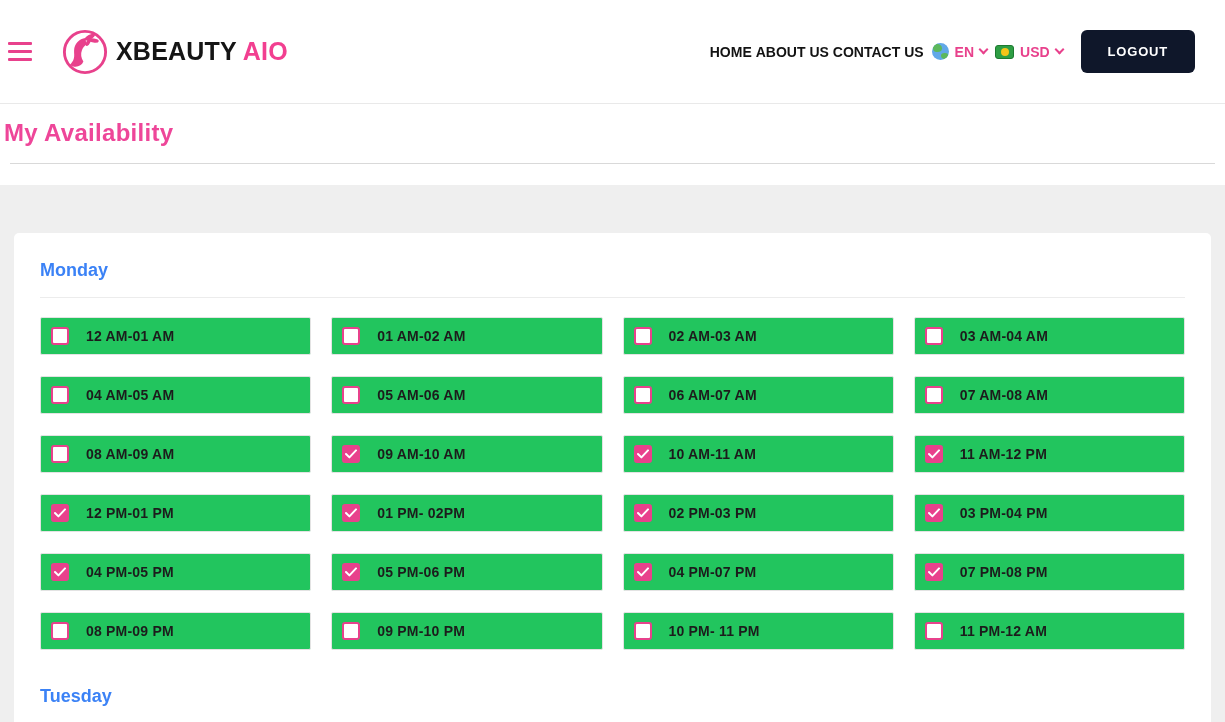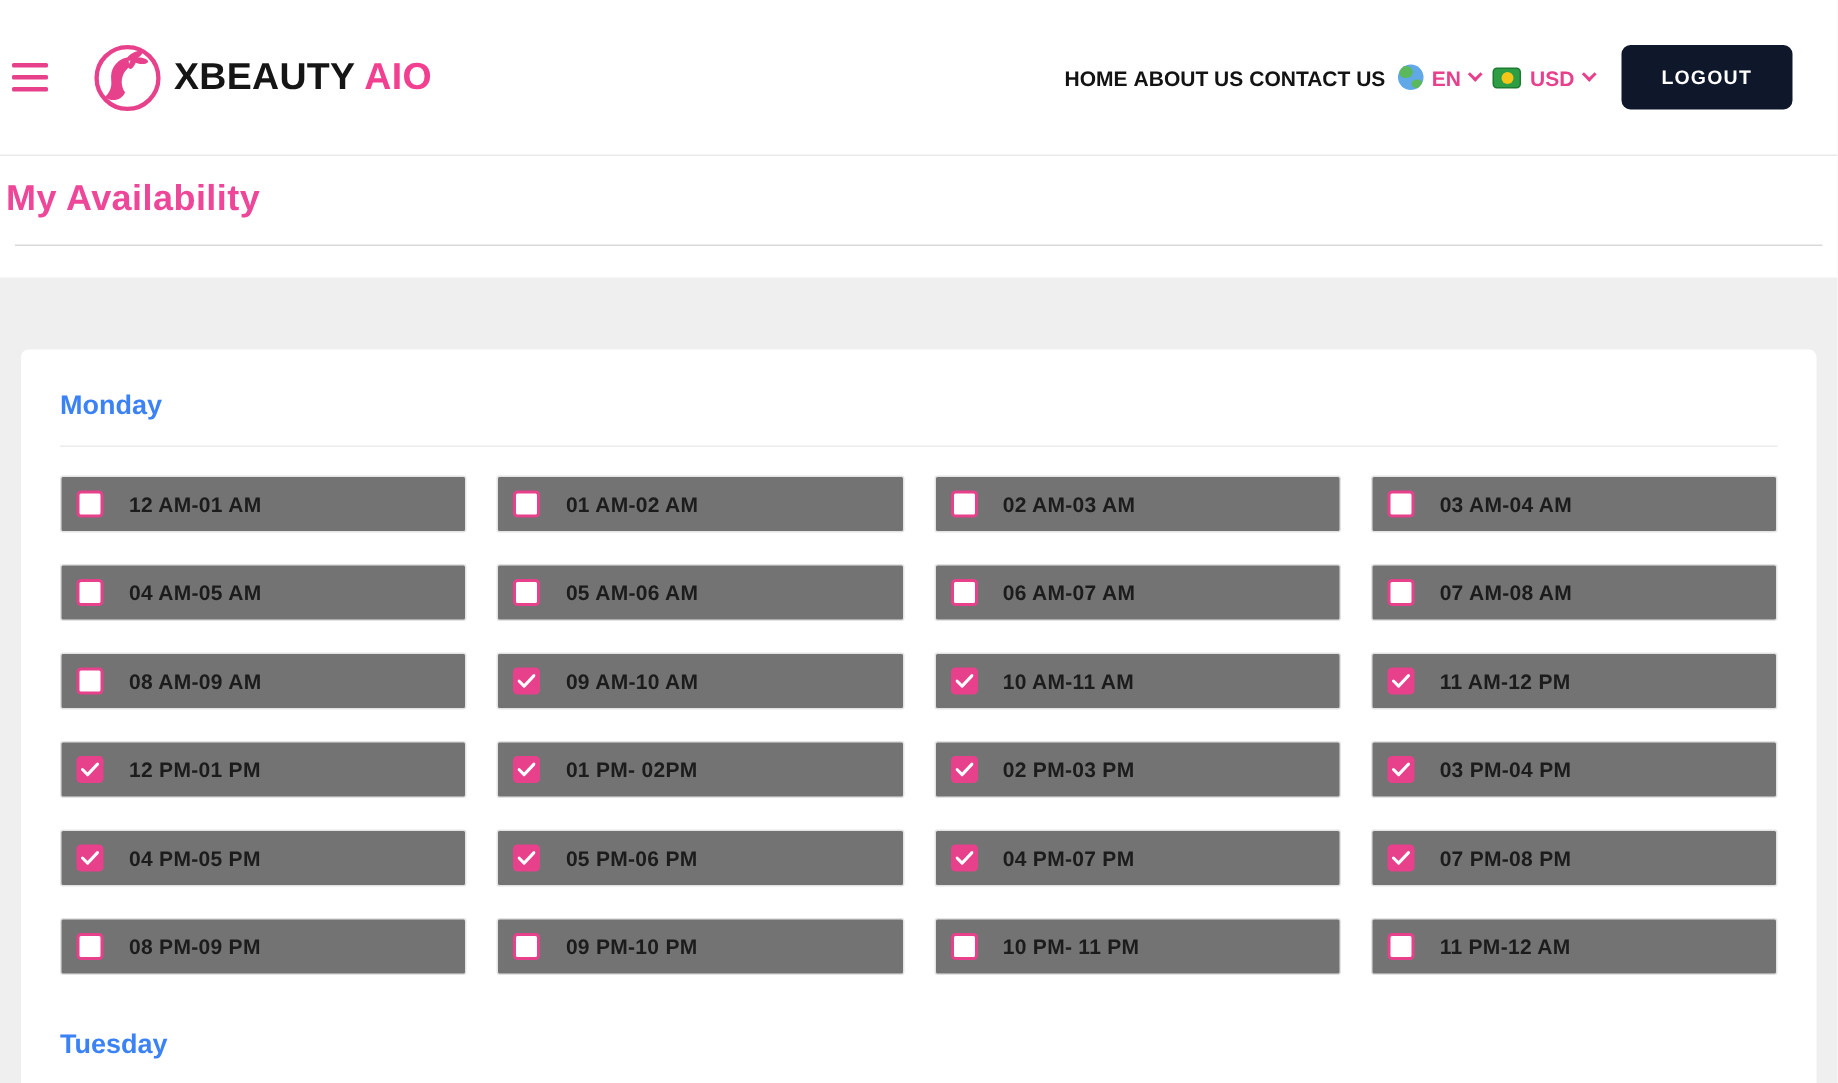--- a/index.html
+++ b/index.html
@@ -98,21 +98,21 @@
   .day + .day { margin-top: 36px; }
   .day-title { font-size: 18px; font-weight: 700; color: #3b82f6; margin-bottom: 16px; }
   .day-divider { border-top: 1px solid #ececec; margin-bottom: 19px; }
   .slot-grid {
     display: grid;
     grid-template-columns: repeat(4, 1fr);
     column-gap: 20px; row-gap: 21px;
   }
   .slot {
     height: 38px;
-    background: #737373;
+    background: #22c55e;
     border: 1px solid #e3e3e3;
     border-radius: 2px;
     display: flex; align-items: center;
     padding: 0 10px;
     cursor: pointer;
   }
   .cb {
     width: 18px; height: 18px; flex: none;
     border: 2px solid #e8418c; border-radius: 3px;
     background: #ffffff;

